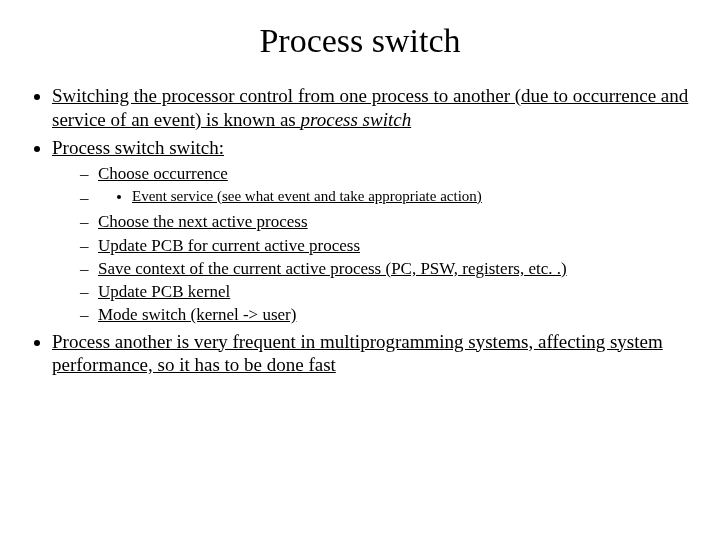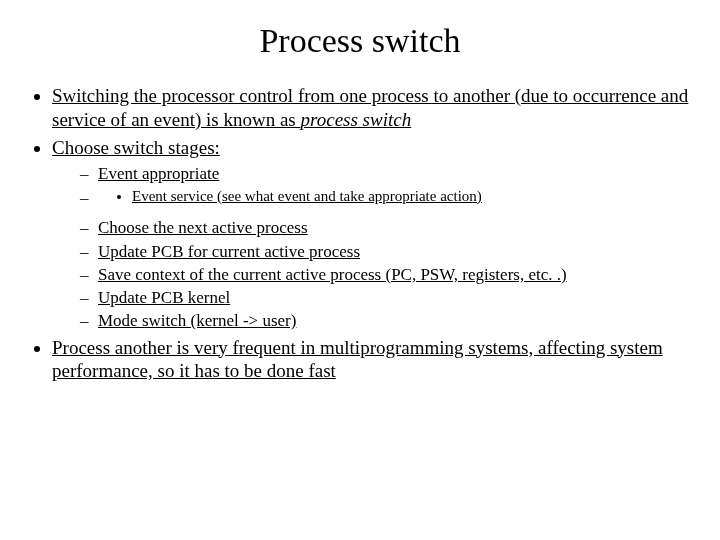--- a/index.html
+++ b/index.html
@@ -50,39 +50,39 @@
     position: absolute;
     left: 0;
   }
   ul.level3 {
     list-style: disc;
     margin: 2px 0 2px 0;
     padding-left: 34px;
     font-size: 15px;
   }
   ul.level3 > li {
-    margin-bottom: 12px;
+    margin-bottom: 6px;
   }
   .italic { font-style: italic; }
 </style>
 </head>
 <body>
 
 <div class="slide">
   <h1 class="title">Process switch</h1>
 
   <ul class="level1">
     <li>
       <span>Switching the processor control from one process to another (due to occurrence and service of an event) is known as </span><span class="italic">process switch</span>
     </li>
     <li>
-      <span>Choose switch stages:</span>
+      <span>Process switch switch:</span>
       <ul class="level2">
         <li>
-          <span>Event appropriate</span>
+          <span>Choose occurrence</span>
         </li>
         <li>
           <ul class="level3">
             <li>
               <span>Event service (see what event and take appropriate action)</span>
             </li>
           </ul>
         </li>
         <li>
           <span>Choose the next active process</span>

